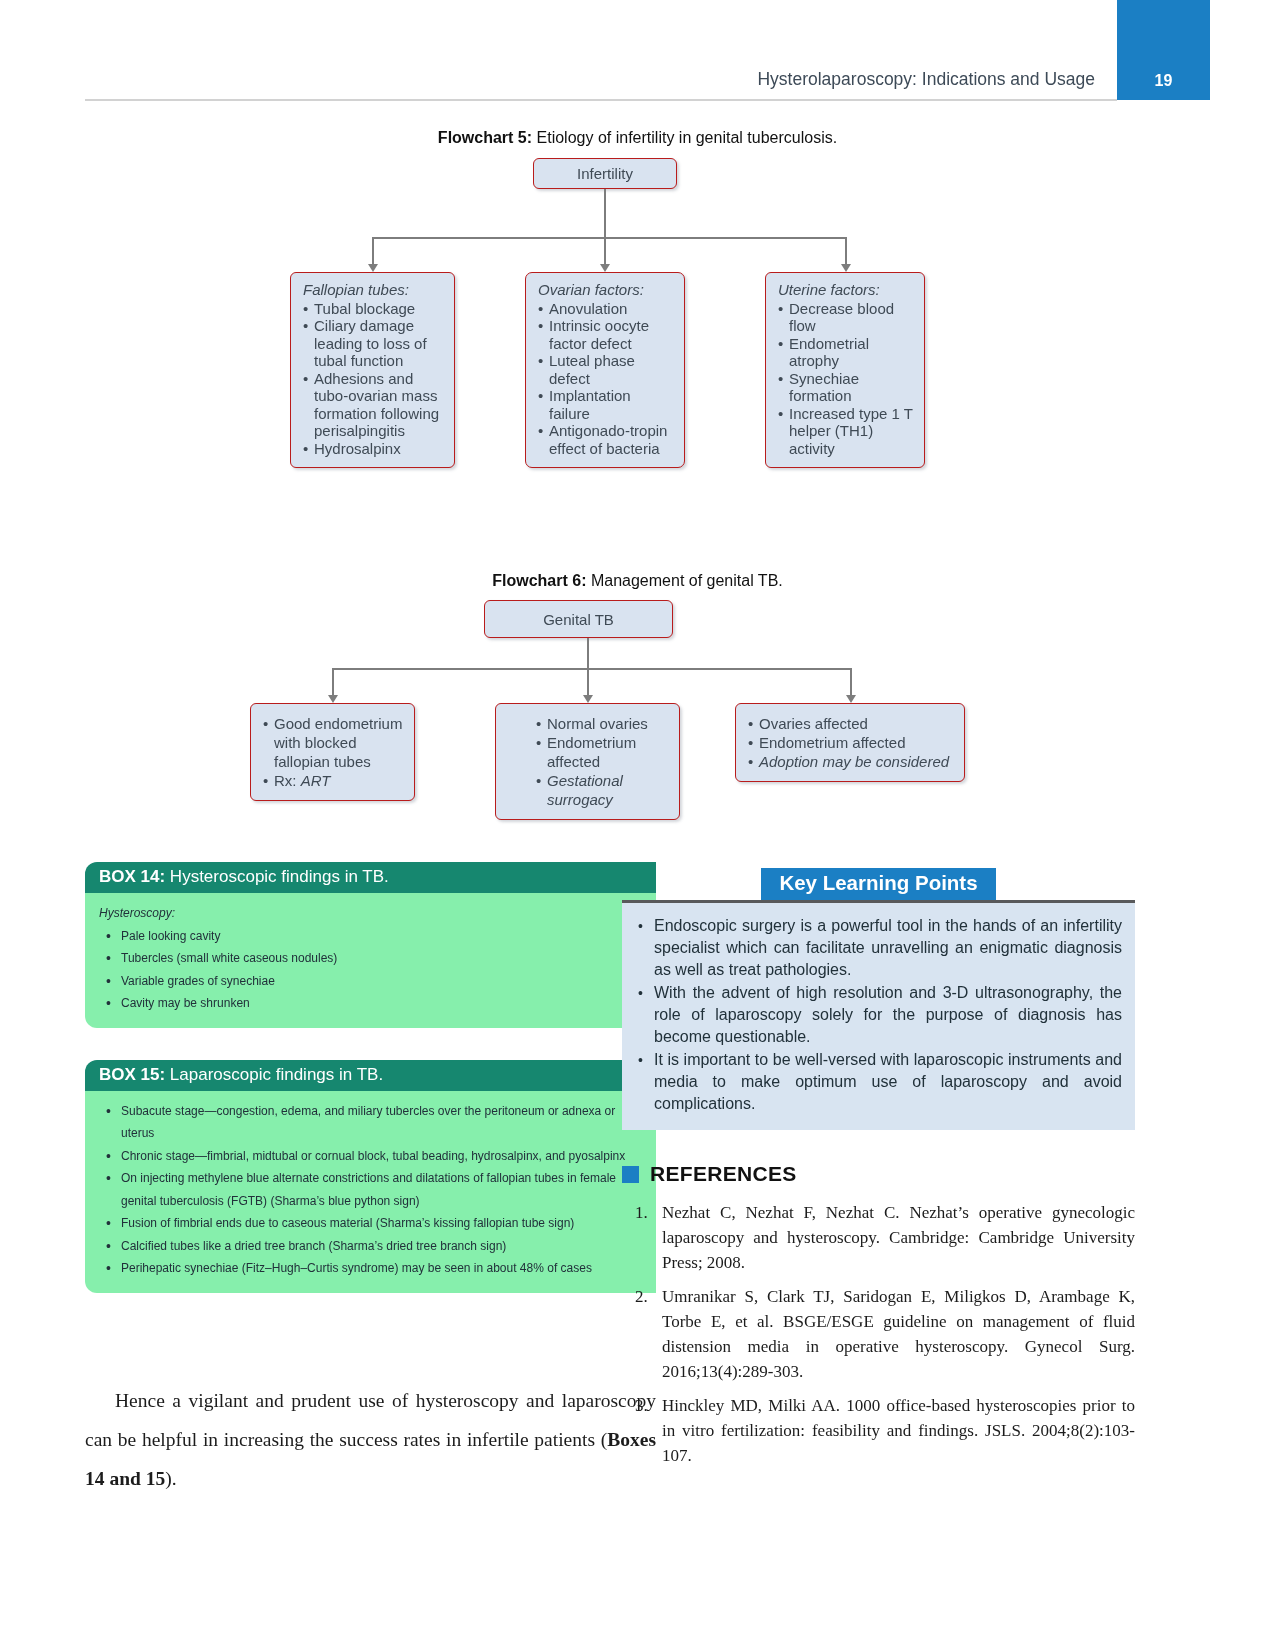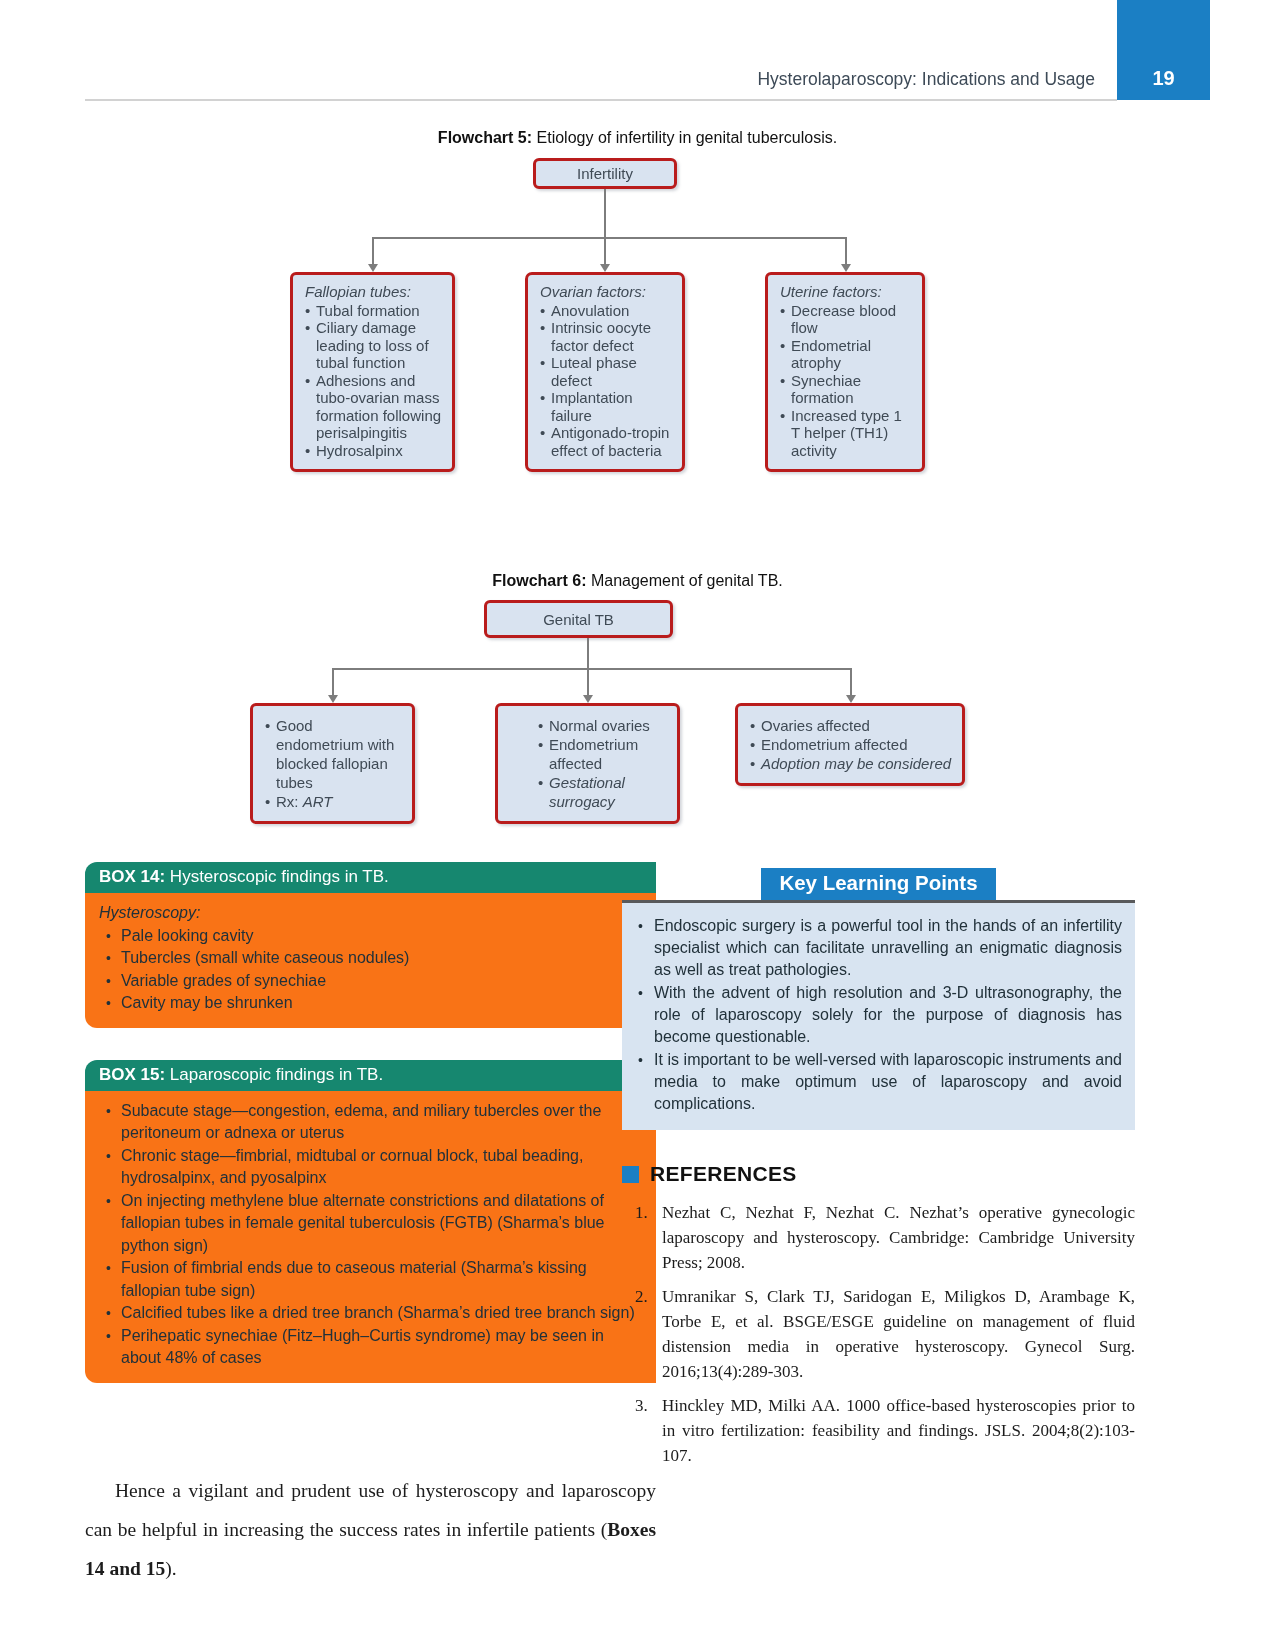--- a/index.html
+++ b/index.html
@@ -2,31 +2,31 @@
 <html><head>
 <meta charset="utf-8">
 <style>
   html,body{margin:0;padding:0;background:#e8e8e8;}
   .page{position:relative;width:1275px;height:1650px;background:#ffffff;overflow:hidden;
         font-family:"Liberation Sans",sans-serif;color:#231f20;}
 
   
   .badge{position:absolute;left:1117px;top:0;width:93px;height:100px;background:#1b7fc4;
          display:flex;align-items:flex-end;justify-content:center;padding-bottom:10px;box-sizing:border-box;}
-  .badge span{color:#fff;font-size:20px;font-weight:bold;margin-top:13px;}
+  .badge span{color:#fff;font-size:16px;font-weight:bold;margin-top:13px;}
   .header-title{position:absolute;top:69px;right:180px;font-size:17.5px;color:#3d4a57;}
   .header-rule{position:absolute;left:85px;top:99px;width:1032px;height:2px;background:#d2d2d2;}
 
   
   .fc{position:absolute;left:85px;width:1105px;}
   .fc5{top:125px;height:430px;}
   .fc6{top:568px;height:240px;}
   .fc-caption{position:absolute;left:0;top:4px;width:100%;text-align:center;font-size:16px;color:#111;}
   .fc-caption b{font-weight:bold;margin-top:20px;}
-  .node{position:absolute;background:#d9e3f0;border:3px solid #b91c1c;border-radius:6px;
+  .node{position:absolute;background:#d9e3f0;border:1px solid #b91c1c;border-radius:6px;
         box-shadow:2px 2px 3px rgba(96,108,126,.28);color:#3f4a55;font-size:15px;box-sizing:border-box;}
   .node.root{display:flex;align-items:center;justify-content:center;}
   .node.branch{padding:8px 10px 10px 12px;line-height:17.5px;}
   .fc6 .node.branch{line-height:19px;padding-top:10px;}
   .node-title{font-style:italic;margin:0 0 1px 0;}
   ul.node-list{list-style:none;margin:0;padding:0;}
   ul.node-list li{position:relative;padding-left:11px;}
   ul.node-list li::before{content:"\2022";position:absolute;left:0;top:0;}
   .vline{position:absolute;width:2px;background:#7d7d7d;}
   .hline{position:absolute;height:2px;background:#7d7d7d;}
@@ -34,21 +34,21 @@
        border-right:5px solid transparent;border-top:8px solid #7d7d7d;}
 
   
   .col-left{position:absolute;left:85px;top:862px;width:571px;}
   .col-right{position:absolute;left:622px;top:862px;width:513px;}
 
   
   .infobox{border-radius:12px 0 0 12px;overflow:hidden;}
   .infobox-hd{background:#16876f;color:#fff;font-size:17px;padding:5px 14px 6px 14px;}
   .infobox-hd b{font-weight:bold;}
-  .infobox-bd{background:#f97316;padding:9px 12px 13px 14px;font-size:16px;line-height:22.5px;color:#21313a;}
+  .infobox-bd{background:#86efac;padding:9px 12px 13px 14px;font-size:12px;line-height:22.5px;color:#21313a;}
   .lead-italic{font-style:italic;}
   ul.blist{list-style:none;margin:0;padding:0;}
   ul.blist li{position:relative;padding-left:22px;}
   ul.blist li::before{content:"\2022";position:absolute;left:7px;top:0;font-size:14px;}
   .box15{margin-top:32px;}
 
   
   .closing{margin:88px 0 0 0;font-family:"Liberation Serif",serif;font-size:19.5px;line-height:39px;
            text-align:justify;text-indent:30px;color:#1c1c1c;}
 
@@ -91,21 +91,21 @@
     <div class="vline" style="left:287px;top:112px;height:28px;" data-name="connector-line"></div>
     <div class="vline" style="left:519px;top:112px;height:28px;" data-name="connector-line"></div>
     <div class="vline" style="left:760px;top:112px;height:28px;" data-name="connector-line"></div>
     <div class="arr" style="left:283px;top:139px;" data-name="connector-arrow-icon"></div>
     <div class="arr" style="left:515px;top:139px;" data-name="connector-arrow-icon"></div>
     <div class="arr" style="left:756px;top:139px;" data-name="connector-arrow-icon"></div>
 
     <div class="node branch" style="left:205px;top:147px;width:165px;" data-name="flowchart-5-node-fallopian-tubes">
       <div class="node-title" data-name="node-title">Fallopian tubes:</div>
       <ul class="node-list" data-name="node-list">
-          <li data-name="list-item">Tubal formation</li>
+          <li data-name="list-item">Tubal blockage</li>
           <li data-name="list-item">Ciliary damage leading to loss of tubal function</li>
           <li data-name="list-item">Adhesions and tubo-ovarian mass formation following perisalpingitis</li>
           <li data-name="list-item">Hydrosalpinx</li>
         </ul>
     </div>
     <div class="node branch" style="left:440px;top:147px;width:160px;border-radius:7px;" data-name="flowchart-5-node-ovarian-factors">
       <div class="node-title" data-name="node-title">Ovarian factors:</div>
       <ul class="node-list" data-name="node-list">
           <li data-name="list-item">Anovulation</li>
           <li data-name="list-item">Intrinsic oocyte factor defect</li>

